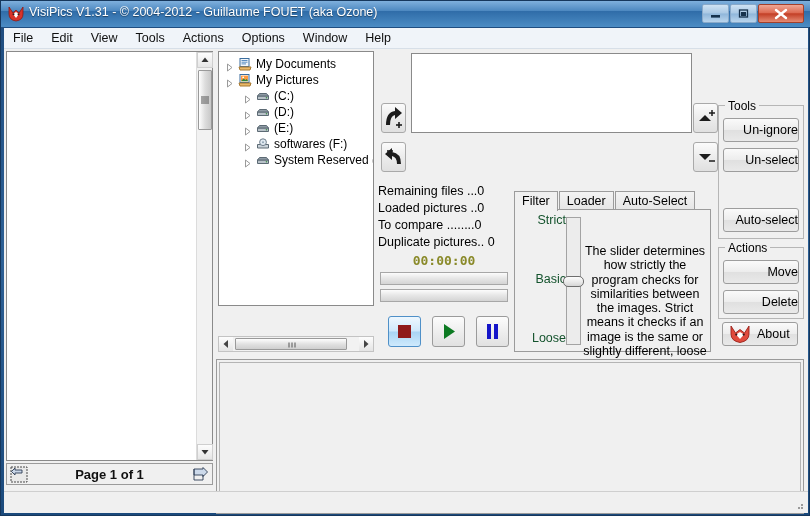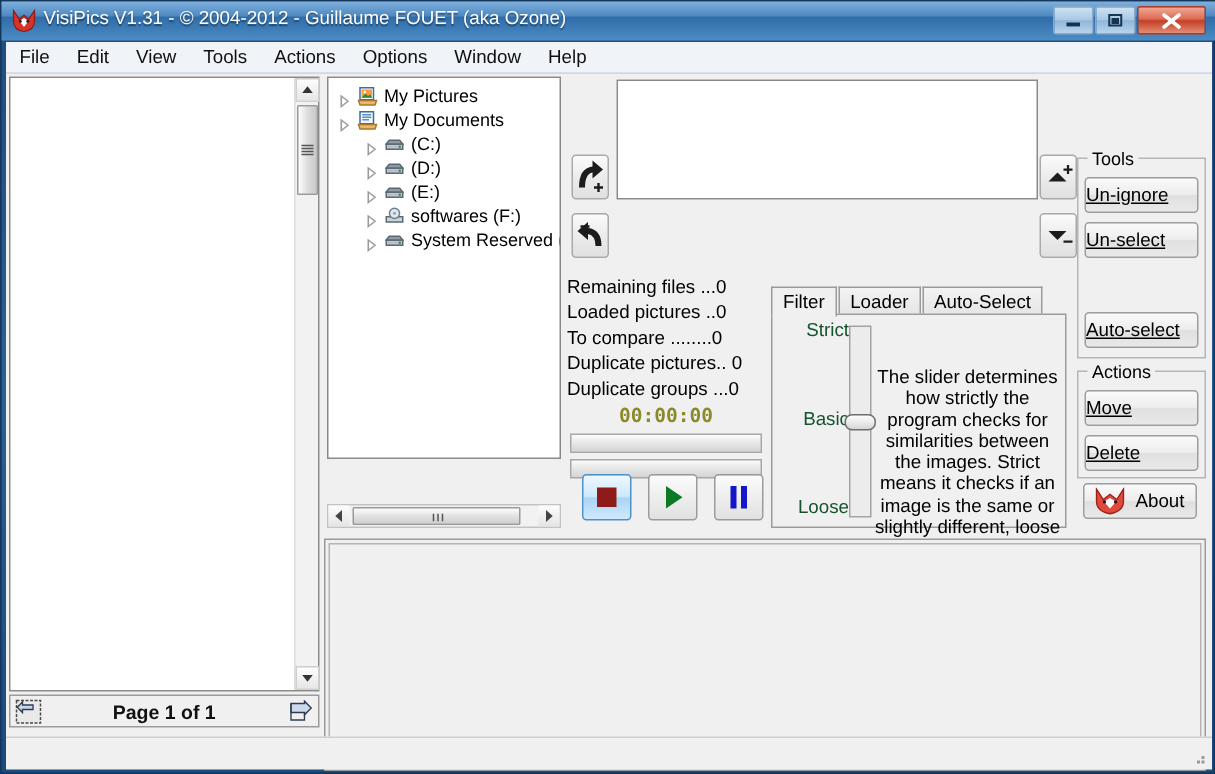--- a/index.html
+++ b/index.html
@@ -379,24 +379,23 @@
   .pbtn {
     position: absolute;
     left: 4px;
     width: 76px; height: 24px;
     background: linear-gradient(to bottom,#fafafa,#ededed 48%,#e0e0e0 52%,#e9e9e9);
     border: 1px solid #9d9d9d;
     border-radius: 3px;
     box-sizing: border-box;
     font-size: 12.5px;
     color: #000;
-    text-align: left;
+    text-align: right;
     line-height: 22px;
     cursor: default;
-    text-decoration: underline;
   }
   #btn-unignore { top: 12px; }
   #btn-unselect { top: 42px; }
   #btn-ignorefolder { top: 72px; }
   #btn-autoselect { top: 102px; }
   #btn-move   { top: 12px; }
   #btn-delete { top: 42px; }
   #btn-about {
     position: absolute;
     left: 718px; top: 273px;
@@ -532,42 +531,42 @@
       </div>
     </div>
 
     <div id="tree-panel">
       <div id="tree-nodes" style="padding-top:4px;">
           <div class="tnode">
             <span class="twist" style="left: 6px;"><svg width="9" height="9" viewBox="0 0 9 9">
                 <path d="M2.5 1 L7 4.5 L2.5 8 Z" fill="none" stroke="#9a9a9a" stroke-width="1"></path>
               </svg></span>
             <span class="ticon" style="left: 19px;"><svg width="14" height="14" viewBox="0 0 14 14">
-                <rect x="2" y="1.5" width="9" height="8" fill="#fff" stroke="#3a6d9e"></rect>
-                <rect x="3" y="2.6" width="7" height="5.6" fill="#ff9b3d"></rect>
-                <circle cx="5.2" cy="4.4" r="0.9" fill="#fff"></circle>
-                <path d="M3 8.2 L5.6 5.4 L7.4 7 L8.8 5.9 L10 8.2 Z" fill="#2f8a3f"></path>
-                <path d="M1 10 L13 10 L12 13 L2 13 Z" fill="#e8b86b" stroke="#a8782f"></path>
-              </svg></span>
-            <span class="tlabel" style="left: 37px;">My Pictures</span>
-          </div>
-          <div class="tnode">
-            <span class="twist" style="left: 6px;"><svg width="9" height="9" viewBox="0 0 9 9">
-                <path d="M2.5 1 L7 4.5 L2.5 8 Z" fill="none" stroke="#9a9a9a" stroke-width="1"></path>
-              </svg></span>
-            <span class="ticon" style="left: 19px;"><svg width="14" height="14" viewBox="0 0 14 14">
                 <rect x="2" y="1.5" width="9" height="8" fill="#f3f7fb" stroke="#3a6d9e"></rect>
                 <g stroke="#5b8ec2">
                   <line x1="3.5" y1="3.5" x2="9.5" y2="3.5"></line>
                   <line x1="3.5" y1="5.2" x2="9.5" y2="5.2"></line>
                   <line x1="3.5" y1="6.9" x2="8" y2="6.9"></line>
                 </g>
                 <path d="M1 10 L13 10 L12 13 L2 13 Z" fill="#e8b86b" stroke="#a8782f"></path>
               </svg></span>
             <span class="tlabel" style="left: 37px;">My Documents</span>
+          </div>
+          <div class="tnode">
+            <span class="twist" style="left: 6px;"><svg width="9" height="9" viewBox="0 0 9 9">
+                <path d="M2.5 1 L7 4.5 L2.5 8 Z" fill="none" stroke="#9a9a9a" stroke-width="1"></path>
+              </svg></span>
+            <span class="ticon" style="left: 19px;"><svg width="14" height="14" viewBox="0 0 14 14">
+                <rect x="2" y="1.5" width="9" height="8" fill="#fff" stroke="#3a6d9e"></rect>
+                <rect x="3" y="2.6" width="7" height="5.6" fill="#ff9b3d"></rect>
+                <circle cx="5.2" cy="4.4" r="0.9" fill="#fff"></circle>
+                <path d="M3 8.2 L5.6 5.4 L7.4 7 L8.8 5.9 L10 8.2 Z" fill="#2f8a3f"></path>
+                <path d="M1 10 L13 10 L12 13 L2 13 Z" fill="#e8b86b" stroke="#a8782f"></path>
+              </svg></span>
+            <span class="tlabel" style="left: 37px;">My Pictures</span>
           </div>
           <div class="tnode">
             <span class="twist" style="left: 24px;"><svg width="9" height="9" viewBox="0 0 9 9">
                 <path d="M2.5 1 L7 4.5 L2.5 8 Z" fill="none" stroke="#9a9a9a" stroke-width="1"></path>
               </svg></span>
             <span class="ticon" style="left: 37px;"><svg width="14" height="14" viewBox="0 0 14 14">
                 <path d="M1.5 7 L12.5 7 L12.5 10.5 L1.5 10.5 Z" fill="#b9c2c9" stroke="#5c6a74"></path>
                 <path d="M1.5 7 L3.5 4.5 L10.5 4.5 L12.5 7 Z" fill="#8e9aa4" stroke="#5c6a74"></path>
                 <circle cx="10.5" cy="8.8" r="0.8" fill="#3d8f46"></circle>
               </svg></span>
@@ -672,21 +671,20 @@
         <path d="M5 11 L11 17 L17 11 Z" fill="#1c1c1c"></path>
         <line x1="15" y1="18" x2="21" y2="18" stroke="#1c1c1c" stroke-width="1.5"></line>
       </svg>
     </div>
 
     <div id="stats">
       <div class="statline">Remaining files ...0</div>
       <div class="statline">Loaded pictures ..0</div>
       <div class="statline">To compare ........0</div>
       <div class="statline">Duplicate pictures.. 0</div>
-      <div class="statline">Duplicate groups ...0</div>
       <div id="timer">00:00:00</div>
       <div class="pbar"></div>
       <div class="pbar"></div>
 
       <div id="transport">
         <div class="tbtn" id="btn-stop">
           <svg width="31" height="29" viewBox="0 0 31 29">
               <rect x="9" y="8" width="13" height="13" fill="#8f1a1a"></rect>
             </svg>
         </div>

